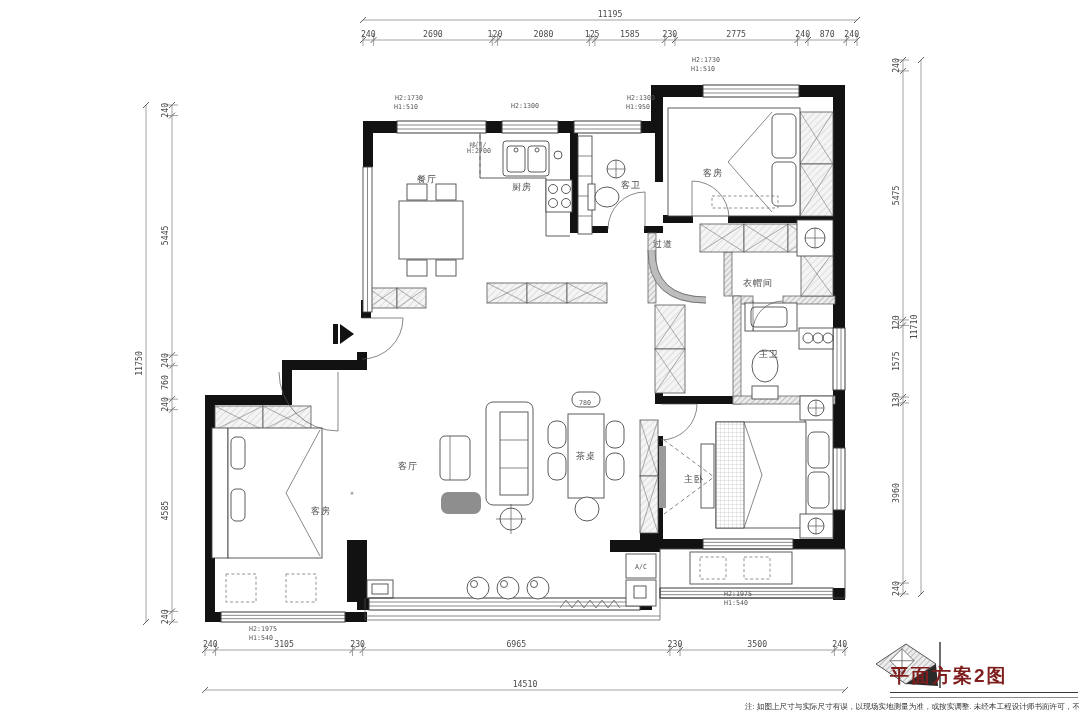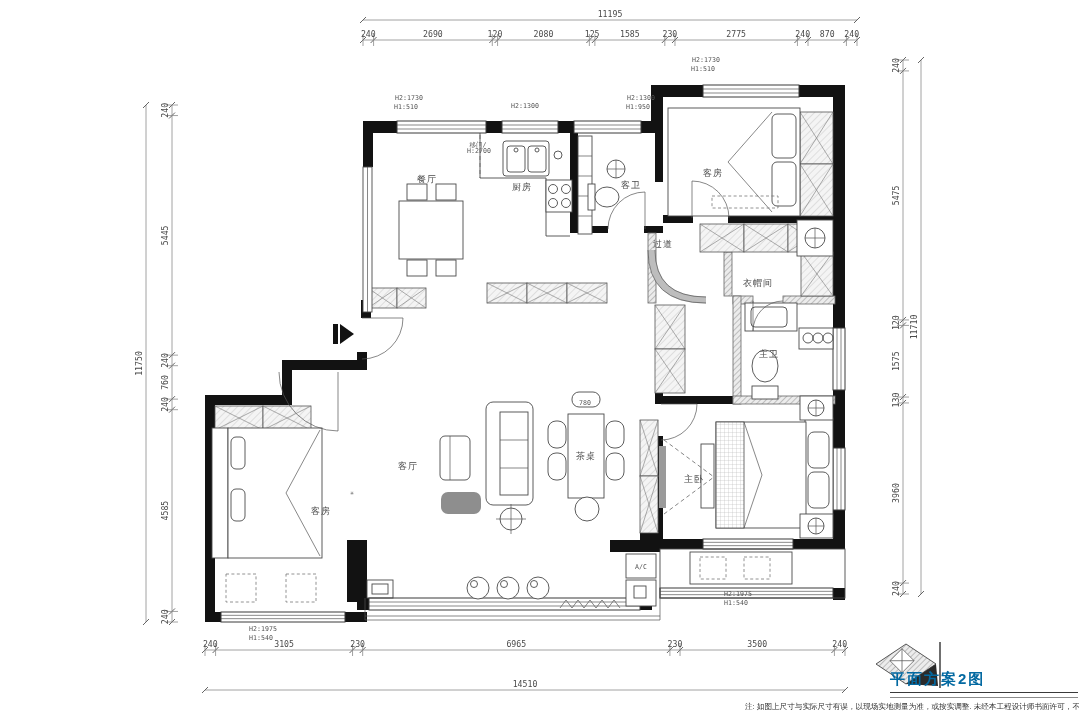--- a/index.html
+++ b/index.html
@@ -16,21 +16,21 @@
   .winl{stroke:#3a3a3a;stroke-width:.6;fill:none}
   .xb{fill:url(#dp);stroke:#555;stroke-width:.8}
   .xl{stroke:#777;stroke-width:.6;fill:none}
   .hx{fill:url(#hp);stroke:#666;stroke-width:.8}
   .dimline{stroke:#8a8a8a;stroke-width:.8;fill:none}
   .dimtick{stroke:#555;stroke-width:.9;fill:none}
   .dimtext{font-family:"DejaVu Sans Mono",monospace;font-size:8.2px;fill:#4a4a4a}
   .roomtext{font-family:"Liberation Sans",sans-serif;font-size:9px;fill:#4a4a4a;letter-spacing:1px}
   .htext{font-family:"DejaVu Sans Mono",monospace;font-size:6.6px;fill:#555}
   .titleblock{position:absolute;right:2px;bottom:16px;display:flex;align-items:center;gap:8px;}
-  .tb-title{font-size:15px;font-weight:bold;color:#0369a1;letter-spacing:2px;
+  .tb-title{font-size:19px;font-weight:bold;color:#7f1d1d;letter-spacing:2px;
             font-family:"Liberation Sans",sans-serif;}
   .tb-rules{width:188px;height:4px;border-top:1.6px solid #3a3a3a;border-bottom:1px solid #8a8a8a;margin-top:3px;}
   .footnote{position:absolute;left:745px;bottom:2px;width:334px;font-size:7.6px;color:#2f2f2f;
             white-space:nowrap;overflow:hidden;font-family:"Liberation Sans",sans-serif;}
 </style>
 </head>
 <body>
 
 <div class="page">
 

